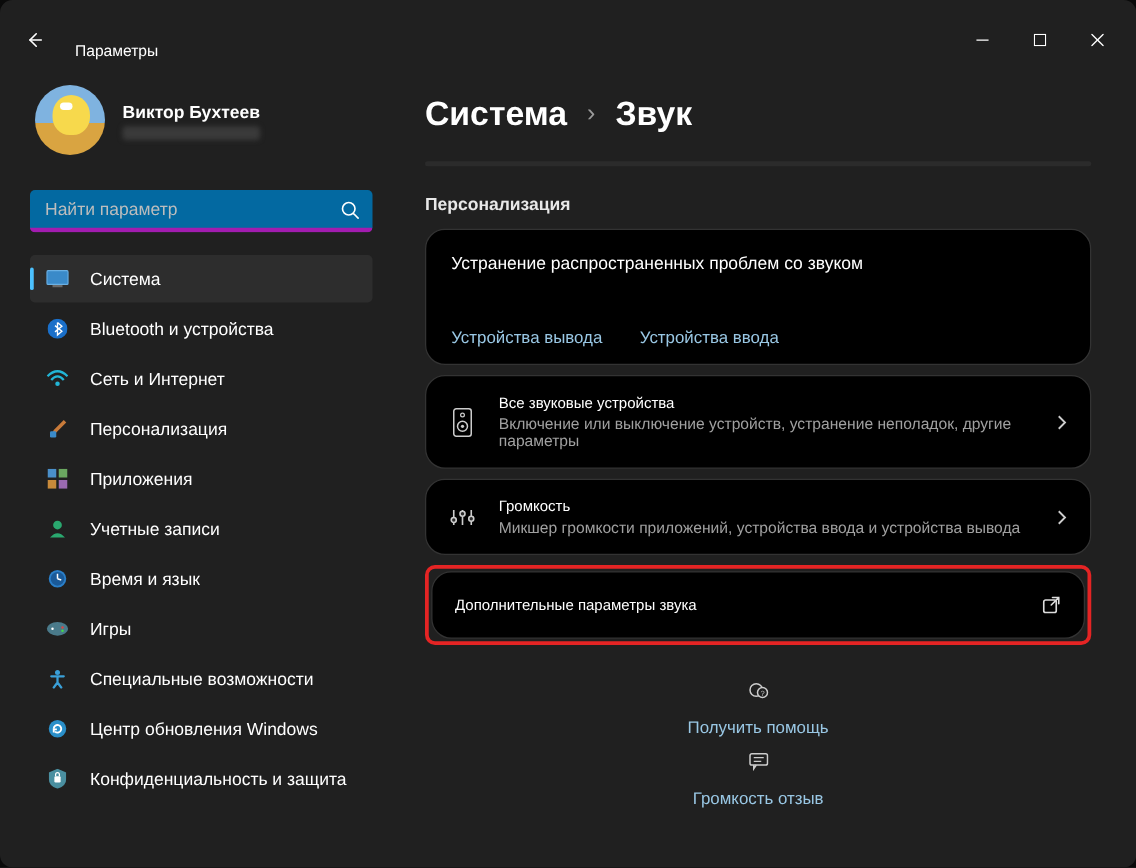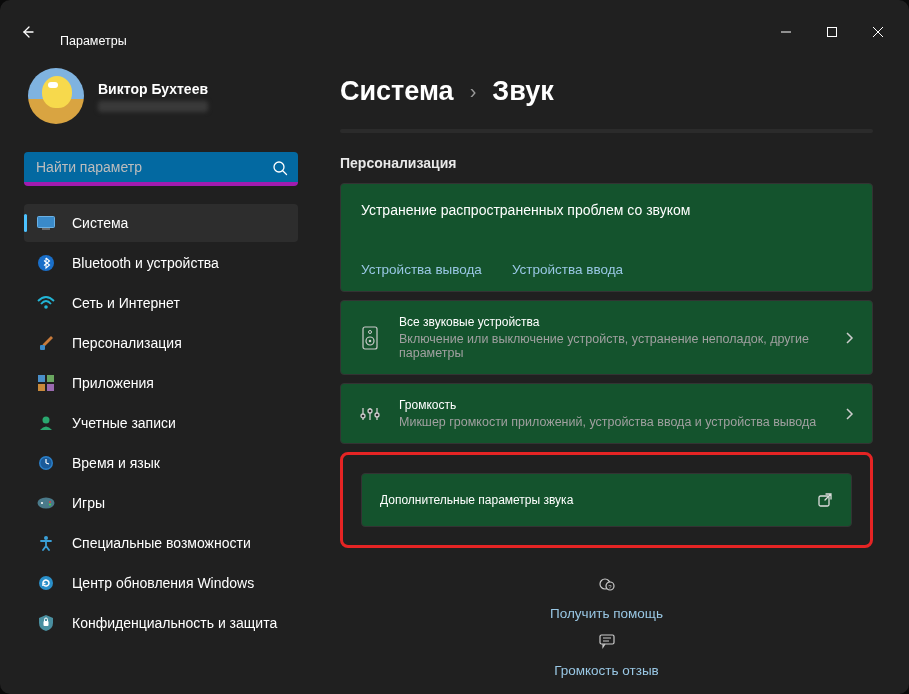--- a/index.html
+++ b/index.html
@@ -37,34 +37,34 @@
 
   
   .main { flex:1; padding:10px 36px 0 30px; overflow:hidden; }
   .breadcrumb { display:flex; align-items:center; gap:16px; color:#fff; margin:18px 0 22px; }
   .breadcrumb .bc-part { font-size:27px; font-weight:600; }
   .breadcrumb .bc-sep { font-size:20px; color:#9a9a9a; }
   .thin-bar { height:4px; background:#2b2b2b; border-radius:3px; margin-bottom:22px; }
 
   .section-label { color:#e8e8e8; font-size:14px; font-weight:600; margin-bottom:12px; }
 
-  .card { background:#14532d; border:1px solid #333; border-radius:4px; margin-bottom:8px; }
+  .card { background:#000000; border:1px solid #333; border-radius:16px; margin-bottom:8px; }
   .card.pad { padding:18px 20px 14px; }
   .card-title { color:#fff; font-size:14px; }
   .card-links { display:flex; gap:30px; margin-top:44px; }
   .card-links span { color:#99c7e4; font-size:13.5px; cursor:pointer; }
 
   .row { display:flex; align-items:center; padding:14px 18px; cursor:pointer; }
   .row .ricon { width:22px; display:flex; justify-content:center; color:#ddd; margin-right:18px; flex-shrink:0; }
   .row .rtext { flex:1; }
   .row .rtitle { color:#fff; font-size:12px; }
   .row .rdesc { color:#a0a0a0; font-size:12.5px; margin-top:3px; }
   .row .chev { color:#ccc; }
 
-  .highlighted { border:3px solid #e52424; border-radius:8px; padding:18px; margin-bottom:18px; }
+  .highlighted { border:3px solid #e52424; border-radius:8px; padding:2px; margin-bottom:18px; }
   .highlighted .card { margin:0; }
 
   .footer-links { margin-top:22px; }
   .flink { display:flex; align-items:center; gap:14px; color:#99c7e4; font-size:13.5px; padding:6px 0; cursor:pointer;flex-direction:column; }
   .flink .ficon { width:18px; color:#ccc; display:flex; justify-content:center; }
 
   svg { display:block; }
 </style>
 </head>
 <body>

